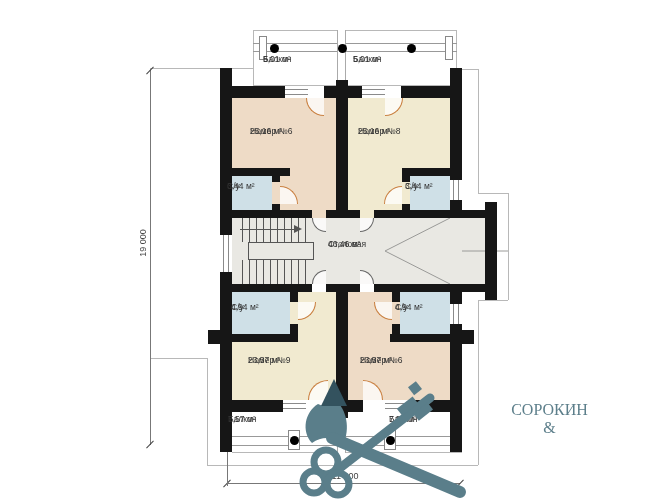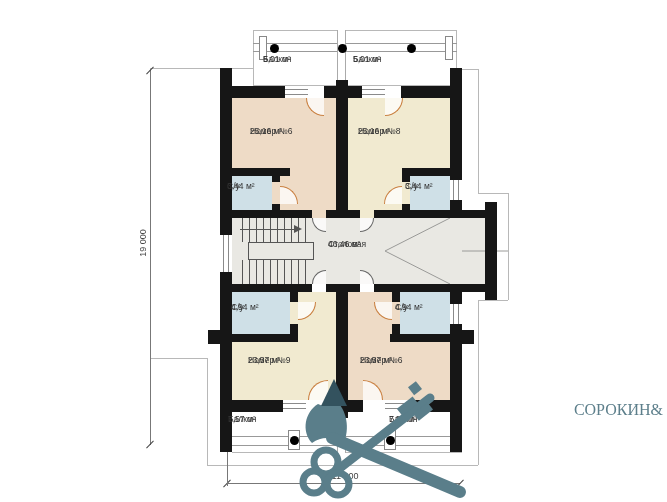--- a/index.html
+++ b/index.html
@@ -39,21 +39,21 @@
   .divider{background:#fff;border-left:1px solid #aaa;border-right:1px solid #aaa;z-index:3;}
   .rlabel{z-index:5;text-align:center;font-size:8.5px;line-height:11px;color:#333;}
   .rlabel .nm{position:static;display:block;}
   .rlabel .ar{position:static;display:block;}
   .dimlabel{z-index:5;font-size:9px;color:#444;text-align:center;}
   .arrowline{background:#555;z-index:2;}
   .arrowhead{width:0;height:0;border-left:8px solid #555;border-top:4px solid transparent;
              border-bottom:4px solid transparent;z-index:2;}
   #logo-text{z-index:7;left:436px;top:401px;width:227px;color:#5d7f8b;
              font-family:"Liberation Serif", serif;text-align:center;}
-  #logo-text .row{position:static;display:flex;justify-content:flex-end;}
+  #logo-text .row{position:static;display:flex;justify-content:space-between;flex-direction:column;}
   #logo-text .l2{position:static;display:block;font-weight:bold;font-size:24px;line-height:26px;letter-spacing:3.5px;}
   #logo-text .l3{position:static;display:block;font-size:20px;line-height:25px;letter-spacing:2.5px;}
   #logo-icon{z-index:6;left:288px;top:376px;}
 </style>
 </head>
 <body>
 
 <div id="canvas">
 
   <div class="floor" style="left:232px;top:98px;width:104px;height:120px;background:#eedbc6;"></div>

